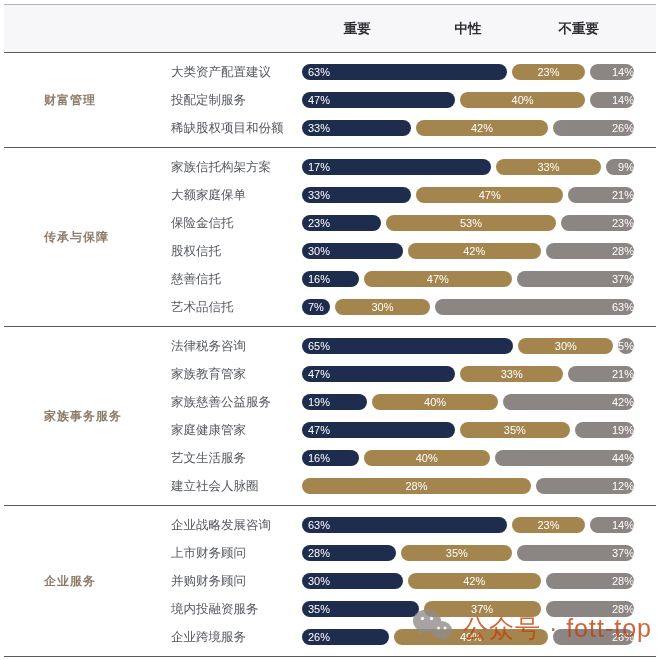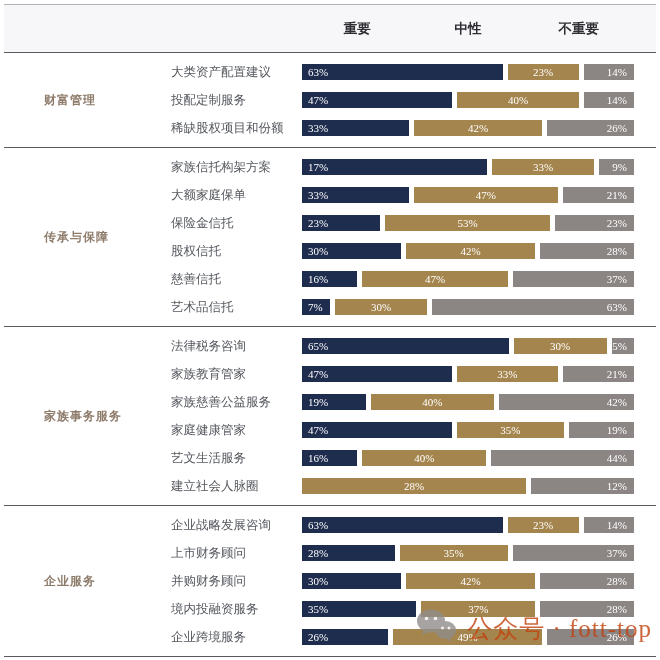--- a/index.html
+++ b/index.html
@@ -1,19 +1,19 @@
 <!DOCTYPE html>
 <html><head>
 <meta charset="utf-8">
 <style>
   html,body{margin:0;padding:0;background:#fff;}
   .page{
     width:660px;height:660px;position:relative;overflow:hidden;
     background:#fff;
-    font-family:Liberation Serif, serif;
+    font-family:Liberation Sans, sans-serif;
     box-sizing:border-box;
   }
   .topline{margin:4px 4px 0 4px;border-top:1px solid #b2b2b6;}
   .frame{margin:0 4px;}
   .colheads{
     display:grid;grid-template-columns:152px 146px 1fr;
     align-items:center;height:47px;background:#f7f7f9;
     border-bottom:1.5px solid #5a5a5e;padding-right:22px;
   }
   .colheads .spacer{grid-column:1/3;}
@@ -33,27 +33,27 @@
   .row{
     display:grid;grid-template-columns:146px 1fr;align-items:center;
     height:28px;padding-right:22px;
   }
   .svc{
     font-size:12.5px;color:#55585e;padding-left:15px;white-space:nowrap;
     overflow:hidden;
   }
   .bar{display:flex;gap:5px;height:16px;align-items:stretch;}
   .seg{
-    border-radius:0;color:#fff;font-size:11px;line-height:16px;
+    border-radius:8px;color:#fff;font-size:11px;line-height:16px;
     display:flex;align-items:center;white-space:nowrap;min-width:2px;
     flex-basis:0;
   }
   .seg.s0{justify-content:flex-start;padding-left:6px;}
   .seg.s1{justify-content:center;}
-  .seg.s2{justify-content:flex-end;padding-right:7px;}
+  .seg.s2{justify-content:flex-end;}
   .watermark{
     position:absolute;right:8px;bottom:12px;display:flex;align-items:center;
     gap:10px;opacity:.8;pointer-events:none;
   }
   .watermark .wm-text{
     font-size:25px;color:#c2410c;letter-spacing:1px;white-space:nowrap;
   }
 </style>
 </head>
 <body>

